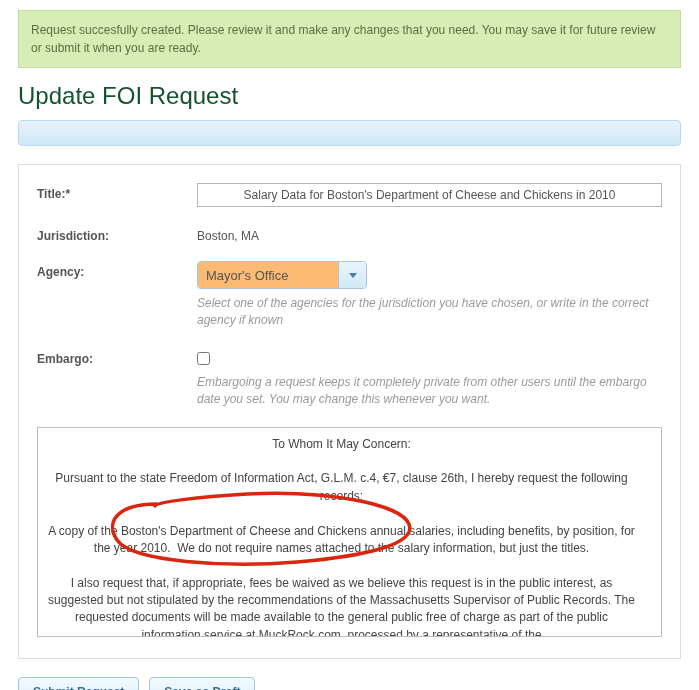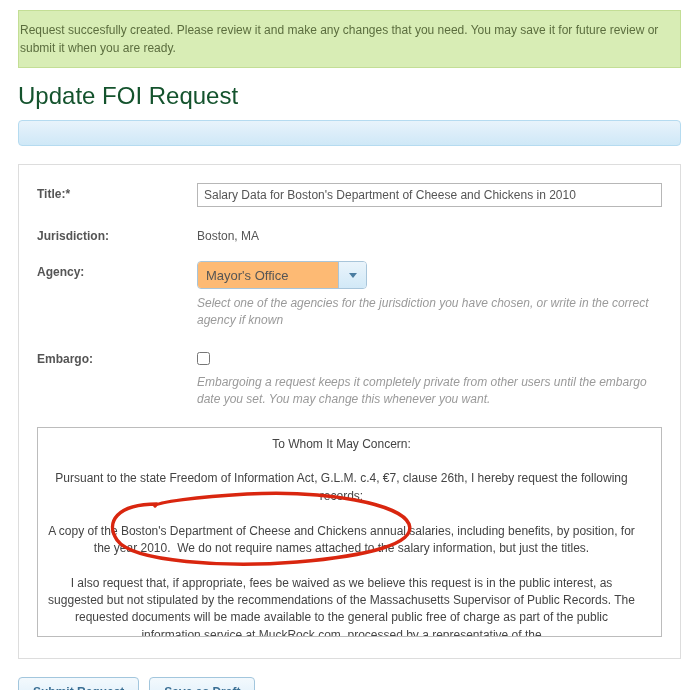--- a/index.html
+++ b/index.html
@@ -8,21 +8,21 @@
     font-size: 12px;
     color: #333;
     background: #fff;
     width: 699px;
   }
   .page { padding: 10px 18px 18px 18px; }
   .notice {
     background: #d8edb5;
     border: 1px solid #c3de95;
     color: #5b6d3e;
-    padding: 10px 1px;
+    padding: 10px 12px;
     margin-bottom: 14px;
     line-height: 1.5;
   }
   h1.page-title {
     font-size: 24px;
     font-weight: normal;
     color: #14532d;
     margin: 4px 0 10px 0;
   }
   .blue-bar {
@@ -48,20 +48,21 @@
     font-weight: bold;
     color: #555;
   }
   .row .field-col { flex: 1; }
   input.text-input {
     width: 100%;
     padding: 4px 6px;
     border: 1px solid #b7b7b7;
     font-size: 12px;
     color: #555;
+    text-align: center;
   }
   .static-value { color: #555; padding-top: 4px; }
   .helper {
     color: #9a9a9a;
     font-style: italic;
     margin-top: 6px;
     line-height: 1.45;
   }
   .combo {
     display: inline-flex;

